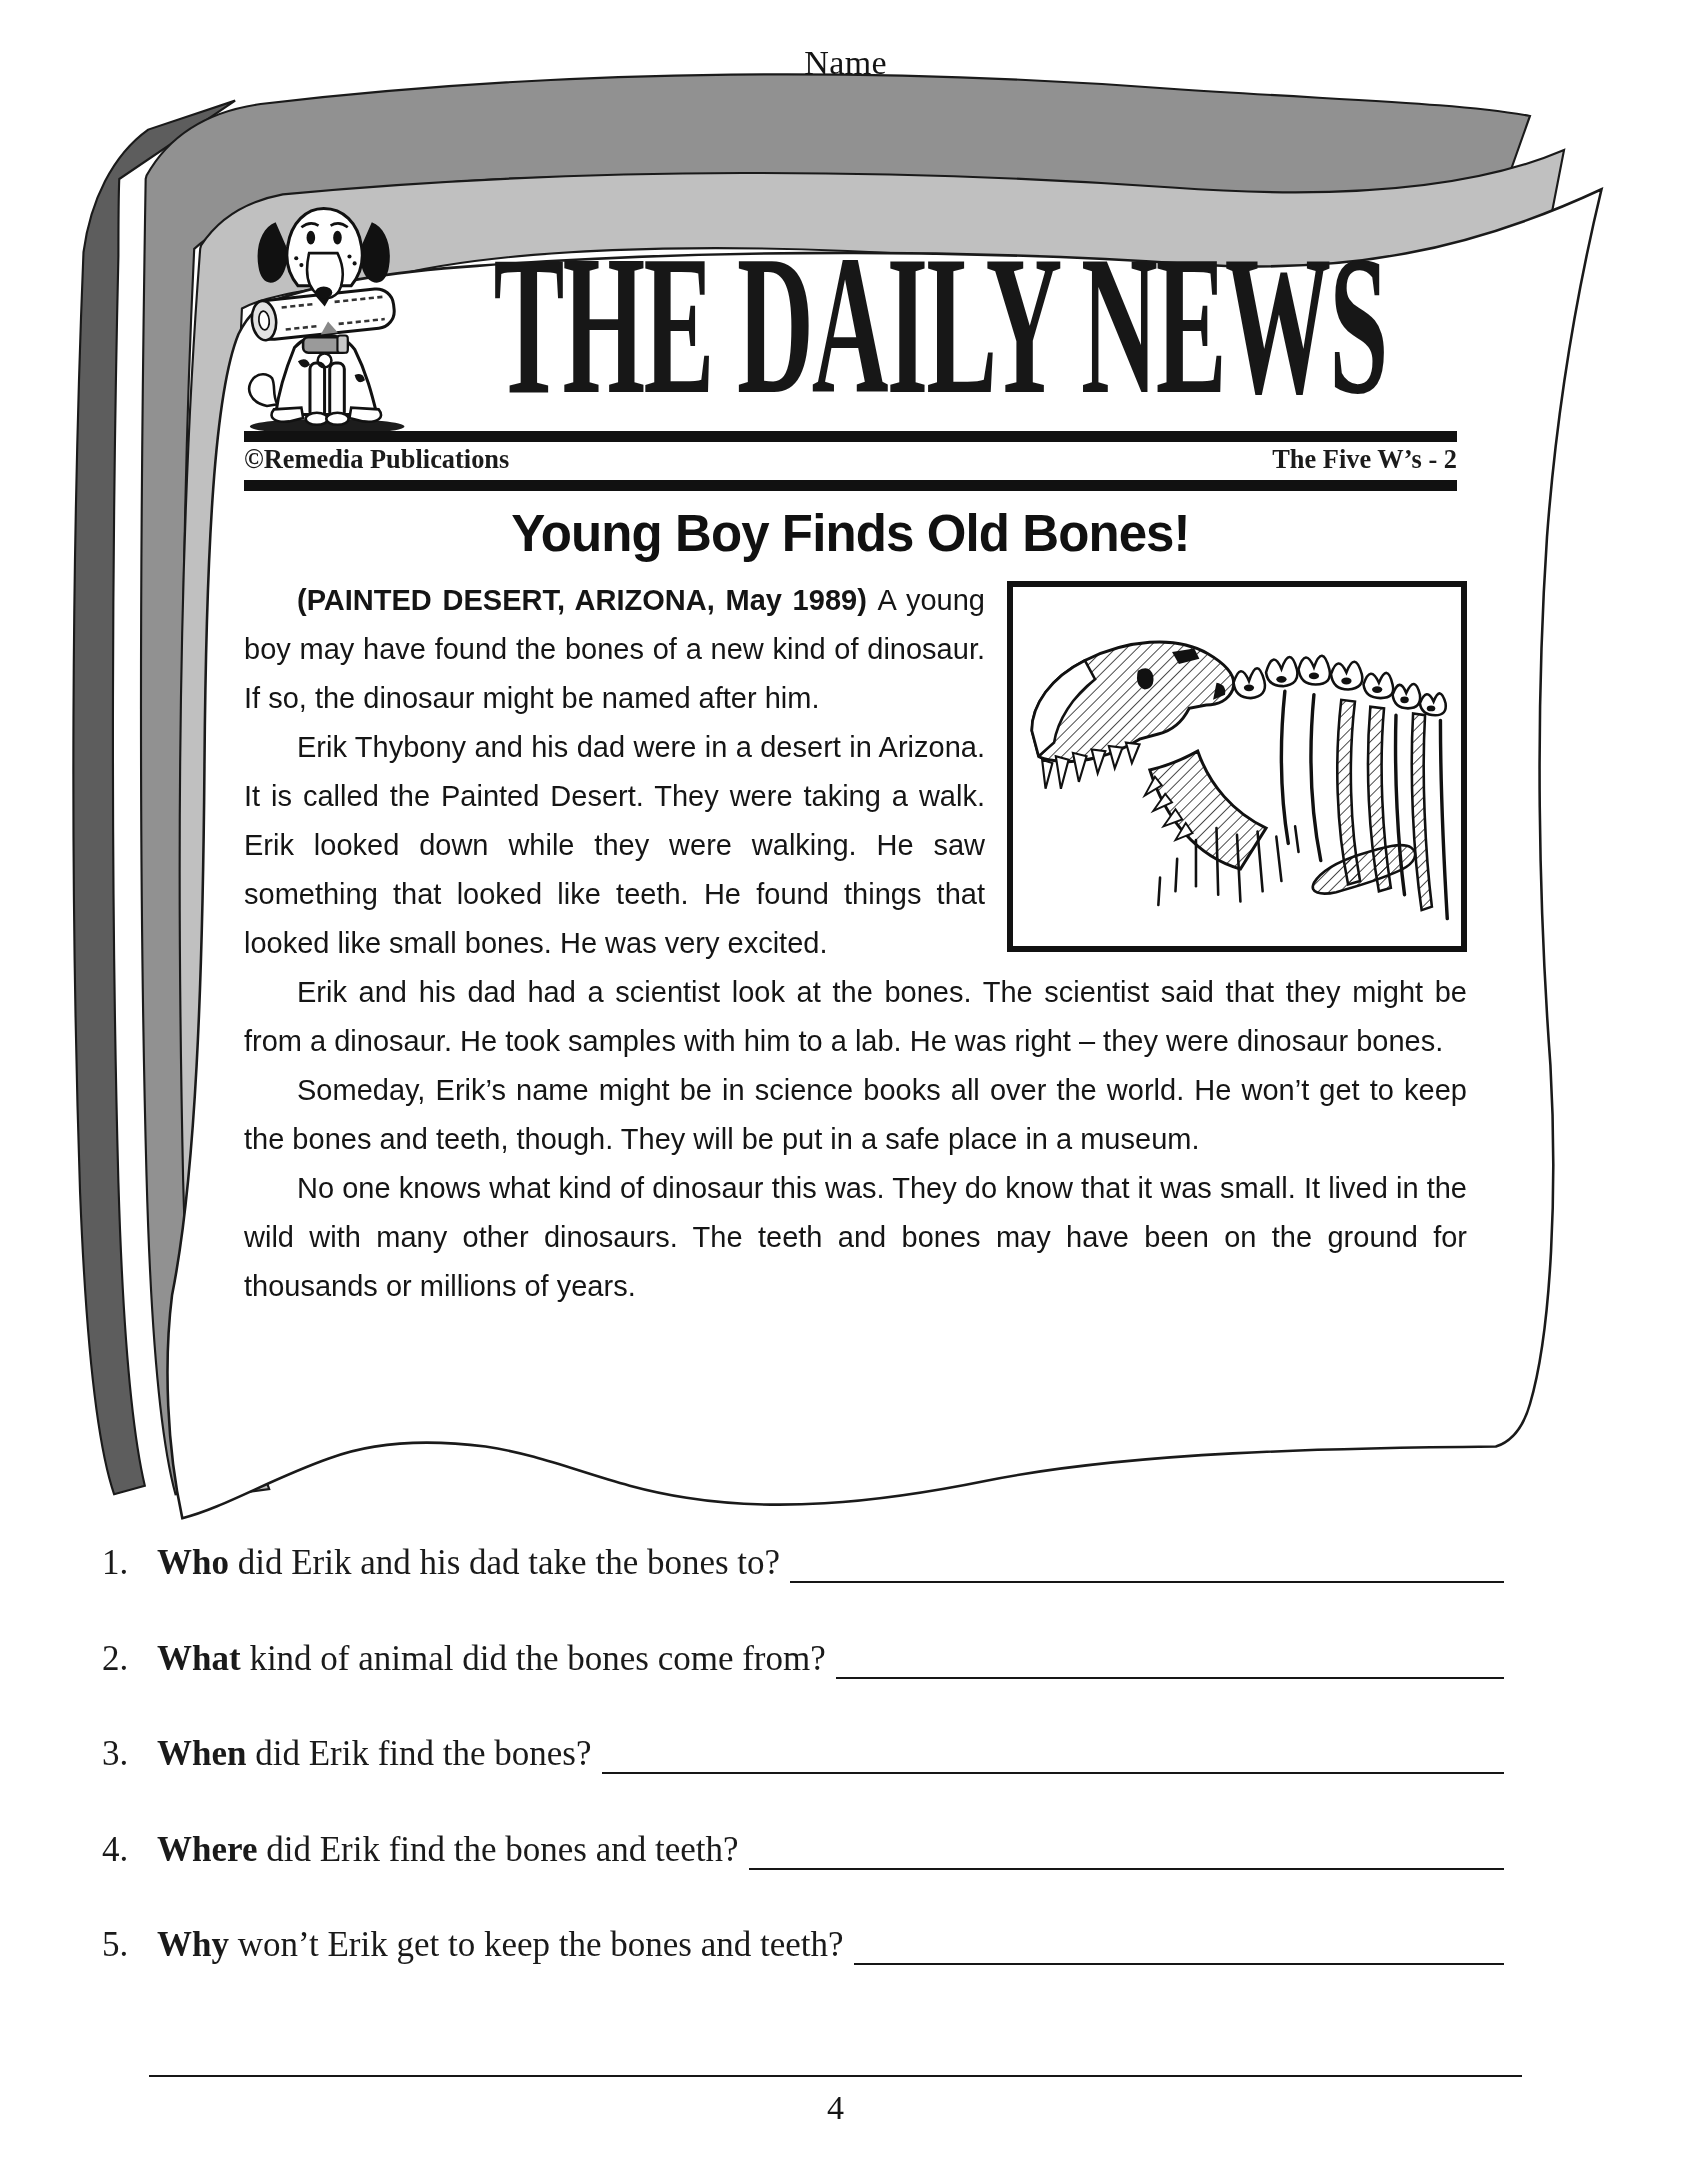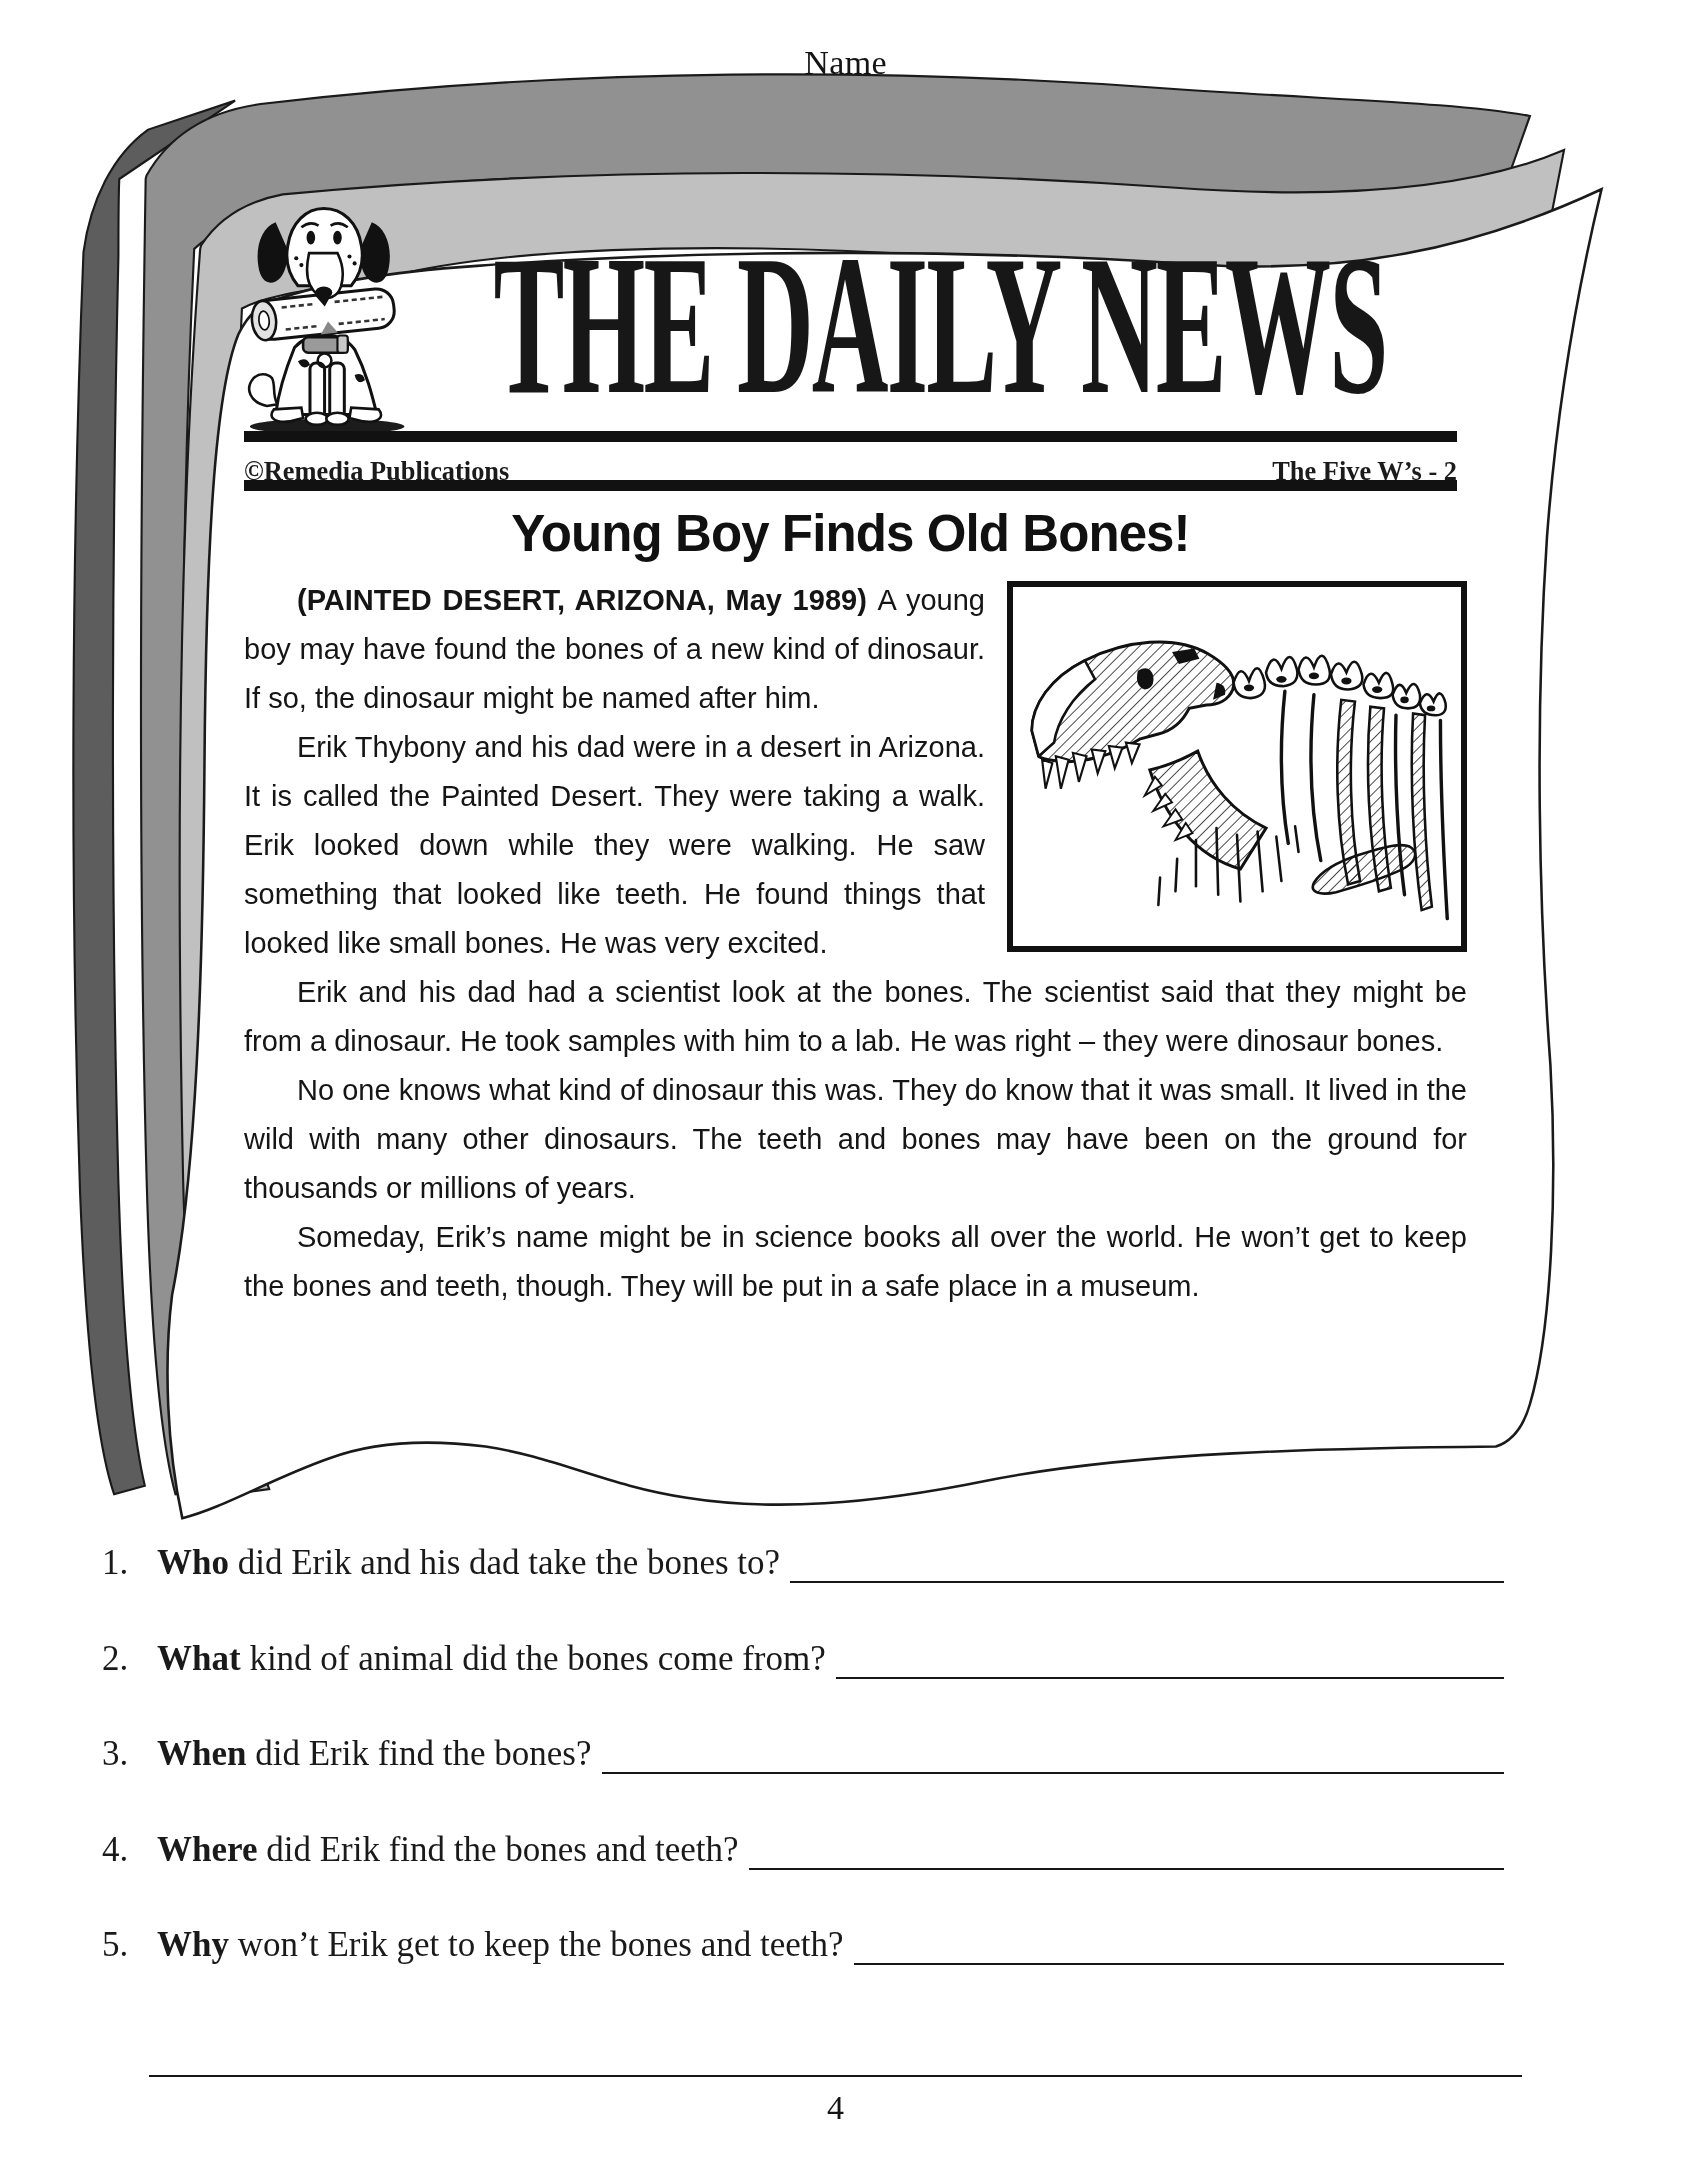--- a/index.html
+++ b/index.html
@@ -23,21 +23,21 @@
     font-family:"Liberation Serif", serif; font-weight:bold; font-size:140px;
     white-space:nowrap; color:#171717;
     transform:scale(0.76,1.42); transform-origin:50% 40%;
     letter-spacing:-2.6px;
   }
   .rule { left:244px; width:1213px; height:11px; background:#111; z-index:2; }
   .rule-1 { top:431px; } .rule-2 { top:480px; }
   .pub-row {
     left:244px; top:441px; width:1213px; height:36px; z-index:2;
     display:flex; justify-content:space-between; align-items:center;
-    font-family:"Liberation Serif", serif; font-weight:bold; font-size:26.4px; color:#1b1b1b;margin-top:12px;
+    font-family:"Liberation Serif", serif; font-weight:bold; font-size:26.4px; color:#1b1b1b;
   }
   
   .headline {
     left:244px; top:504px; width:1213px; text-align:center; z-index:2;
     font-family:"Liberation Sans", sans-serif; font-weight:bold; font-size:51px;
     letter-spacing:-0.9px; color:#111;
   }
   .article { left:244px; top:576px; width:1223px; z-index:2;
     font-size:29px; line-height:49px; text-align:justify; color:#151515; }
   .article p { text-indent:53px; }
@@ -210,22 +210,22 @@
         <line x1="308" y1="292" x2="314" y2="344"></line>
           <line x1="330" y1="280" x2="334" y2="310"></line>
       </g>
     </svg>
   </div>
   <p>
     <span class="dateline">(PAINTED DESERT, ARIZONA, May 1989) </span><span>A young boy may have found the bones of a new kind of dinosaur. If so, the dinosaur might be named after him.</span>
   </p>
   <p>Erik Thybony and his dad were in a desert in Arizona. It is called the Painted Desert. They were taking a walk. Erik looked down while they were walking. He saw something that looked like teeth. He found things that looked like small bones. He was very excited.</p>
   <p>Erik and his dad had a scientist look at the bones. The scientist said that they might be from a dinosaur. He took samples with him to a lab. He was right – they were dinosaur bones.</p>
+  <p>Someday, Erik’s name might be in science books all over the world. He won’t get to keep the bones and teeth, though. They will be put in a safe place in a museum.</p>
   <p>No one knows what kind of dinosaur this was. They do know that it was small. It lived in the wild with many other dinosaurs. The teeth and bones may have been on the ground for thousands or millions of years.</p>
-  <p>Someday, Erik’s name might be in science books all over the world. He won’t get to keep the bones and teeth, though. They will be put in a safe place in a museum.</p>
 </div>
 
 <div class="q-row q1">
   <span class="q-num">1.</span>
     <span class="q-kw">Who</span>
     <span class="q-rest"> did Erik and his dad take the bones to?</span>
   <span class="q-blank"></span>
 </div>
 <div class="q-row q2">
   <span class="q-num">2.</span>

